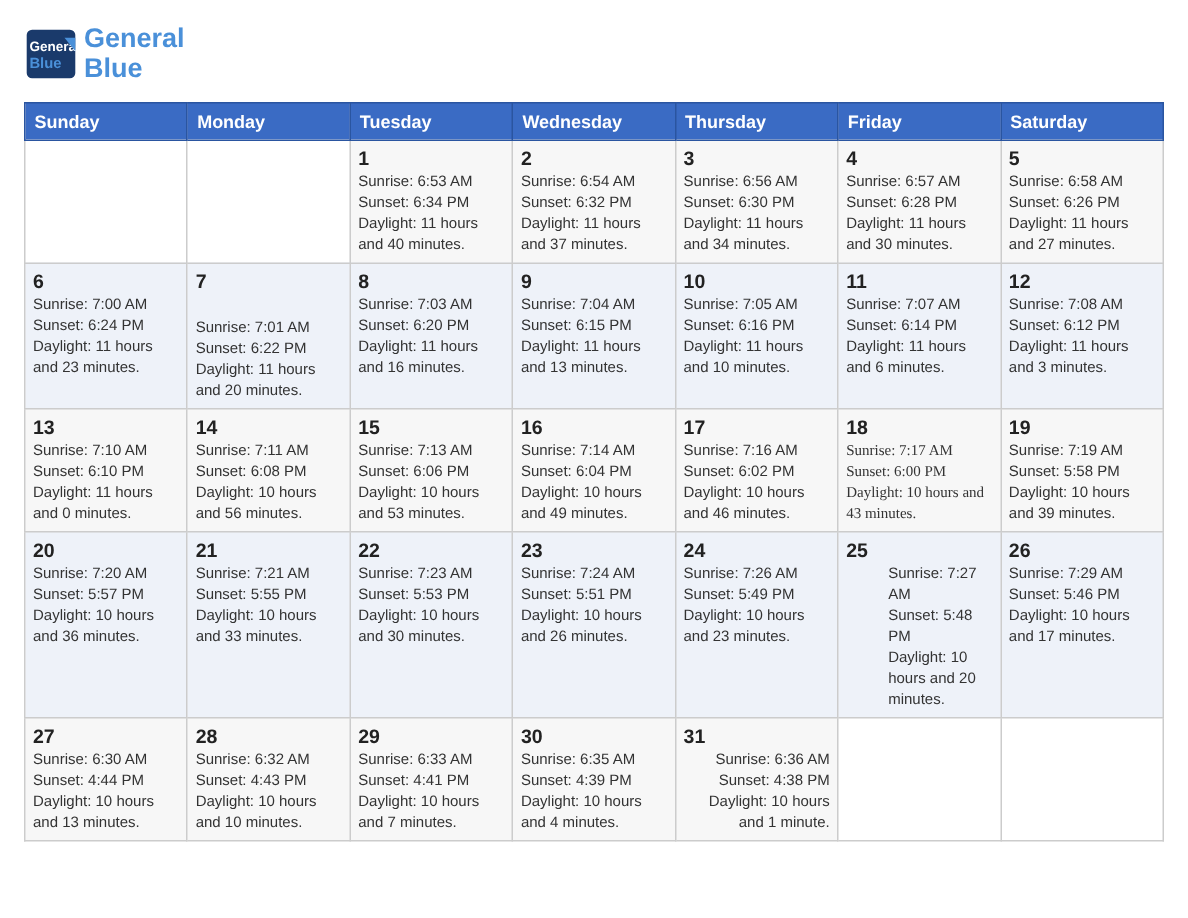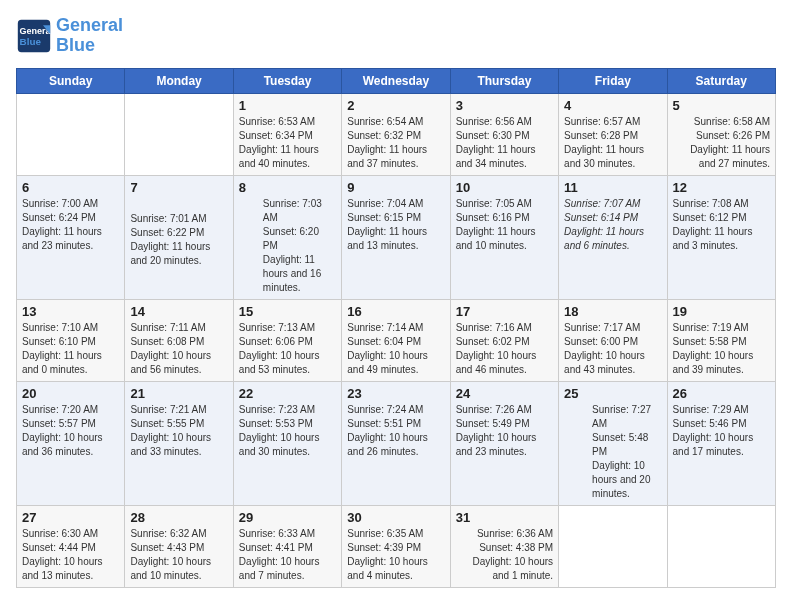--- a/index.html
+++ b/index.html
@@ -47,21 +47,21 @@
       color: #555;
     }
     .calendar {
       width: 100%;
       border-collapse: collapse;
       font-size: 10.5px;
     }
     .calendar thead th {
       background-color: #3a6bc4;
       color: #fff;
-      text-align: center;
+      text-align: left;
       padding: 5px 6px;
       font-size: 12px;
       font-weight: bold;
       border: 1px solid #2a55a0;
     }
     .calendar tbody td {
       vertical-align: top;
       border: 1px solid #ccc;
       padding: 4px 5px;
       width: 108px;
@@ -149,59 +149,59 @@
 Daylight: 11 hours and 34 minutes.</div>
         </td>
         <td>
           <span class="day-number">4</span>
           <div class="day-info" style="white-space: pre-line;">Sunrise: 6:57 AM
 Sunset: 6:28 PM
 Daylight: 11 hours and 30 minutes.</div>
         </td>
         <td>
           <span class="day-number">5</span>
-          <div class="day-info" style="white-space: pre-line; text-align: right;">Sunrise: 6:58 AM
+          <div class="day-info" style="white-space: pre-line;">Sunrise: 6:58 AM
 Sunset: 6:26 PM
 Daylight: 11 hours and 27 minutes.</div>
         </td>
       </tr>
       <tr>
         <td>
           <span class="day-number">6</span>
           <div class="day-info" style="white-space: pre-line;">Sunrise: 7:00 AM
 Sunset: 6:24 PM
 Daylight: 11 hours and 23 minutes.</div>
         </td>
         <td>
           <span class="day-number">7</span>
           <div class="day-info" style="white-space: pre-line; margin-top: 17px;">Sunrise: 7:01 AM
 Sunset: 6:22 PM
 Daylight: 11 hours and 20 minutes.</div>
         </td>
         <td>
           <span class="day-number">8</span>
-          <div class="day-info" style="white-space: pre-line; margin-left: 24px;">Sunrise: 7:03 AM
+          <div class="day-info" style="white-space: pre-line;">Sunrise: 7:03 AM
 Sunset: 6:20 PM
 Daylight: 11 hours and 16 minutes.</div>
         </td>
         <td>
           <span class="day-number">9</span>
           <div class="day-info" style="white-space: pre-line;">Sunrise: 7:04 AM
 Sunset: 6:15 PM
 Daylight: 11 hours and 13 minutes.</div>
         </td>
         <td>
           <span class="day-number">10</span>
           <div class="day-info" style="white-space: pre-line;">Sunrise: 7:05 AM
 Sunset: 6:16 PM
 Daylight: 11 hours and 10 minutes.</div>
         </td>
         <td>
           <span class="day-number">11</span>
-          <div class="day-info" style="white-space: pre-line; font-style: italic;">Sunrise: 7:07 AM
+          <div class="day-info" style="white-space: pre-line;">Sunrise: 7:07 AM
 Sunset: 6:14 PM
 Daylight: 11 hours and 6 minutes.</div>
         </td>
         <td>
           <span class="day-number">12</span>
           <div class="day-info" style="white-space: pre-line;">Sunrise: 7:08 AM
 Sunset: 6:12 PM
 Daylight: 11 hours and 3 minutes.</div>
         </td>
       </tr>
@@ -231,21 +231,21 @@
 Daylight: 10 hours and 49 minutes.</div>
         </td>
         <td>
           <span class="day-number">17</span>
           <div class="day-info" style="white-space: pre-line;">Sunrise: 7:16 AM
 Sunset: 6:02 PM
 Daylight: 10 hours and 46 minutes.</div>
         </td>
         <td>
           <span class="day-number">18</span>
-          <div class="day-info" style="white-space: pre-line;">Sunrise: 7:17 AM
+          <div class="day-info" style="white-space: pre-line; font-family: Liberation Serif, serif;">Sunrise: 7:17 AM
 Sunset: 6:00 PM
 Daylight: 10 hours and 43 minutes.</div>
         </td>
         <td>
           <span class="day-number">19</span>
           <div class="day-info" style="white-space: pre-line;">Sunrise: 7:19 AM
 Sunset: 5:58 PM
 Daylight: 10 hours and 39 minutes.</div>
         </td>
       </tr>

